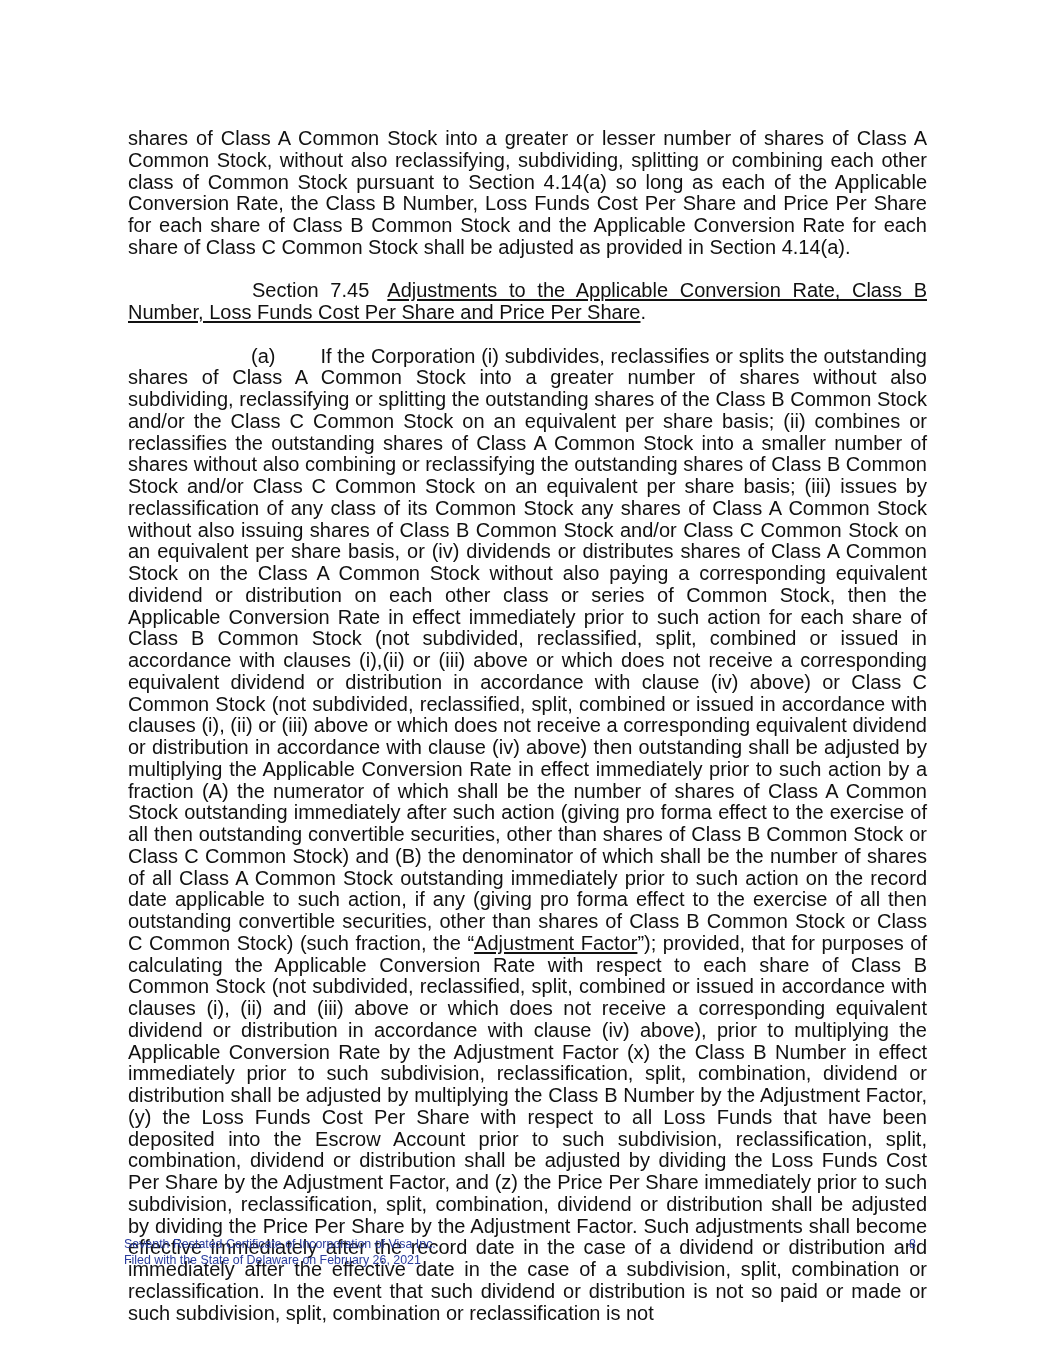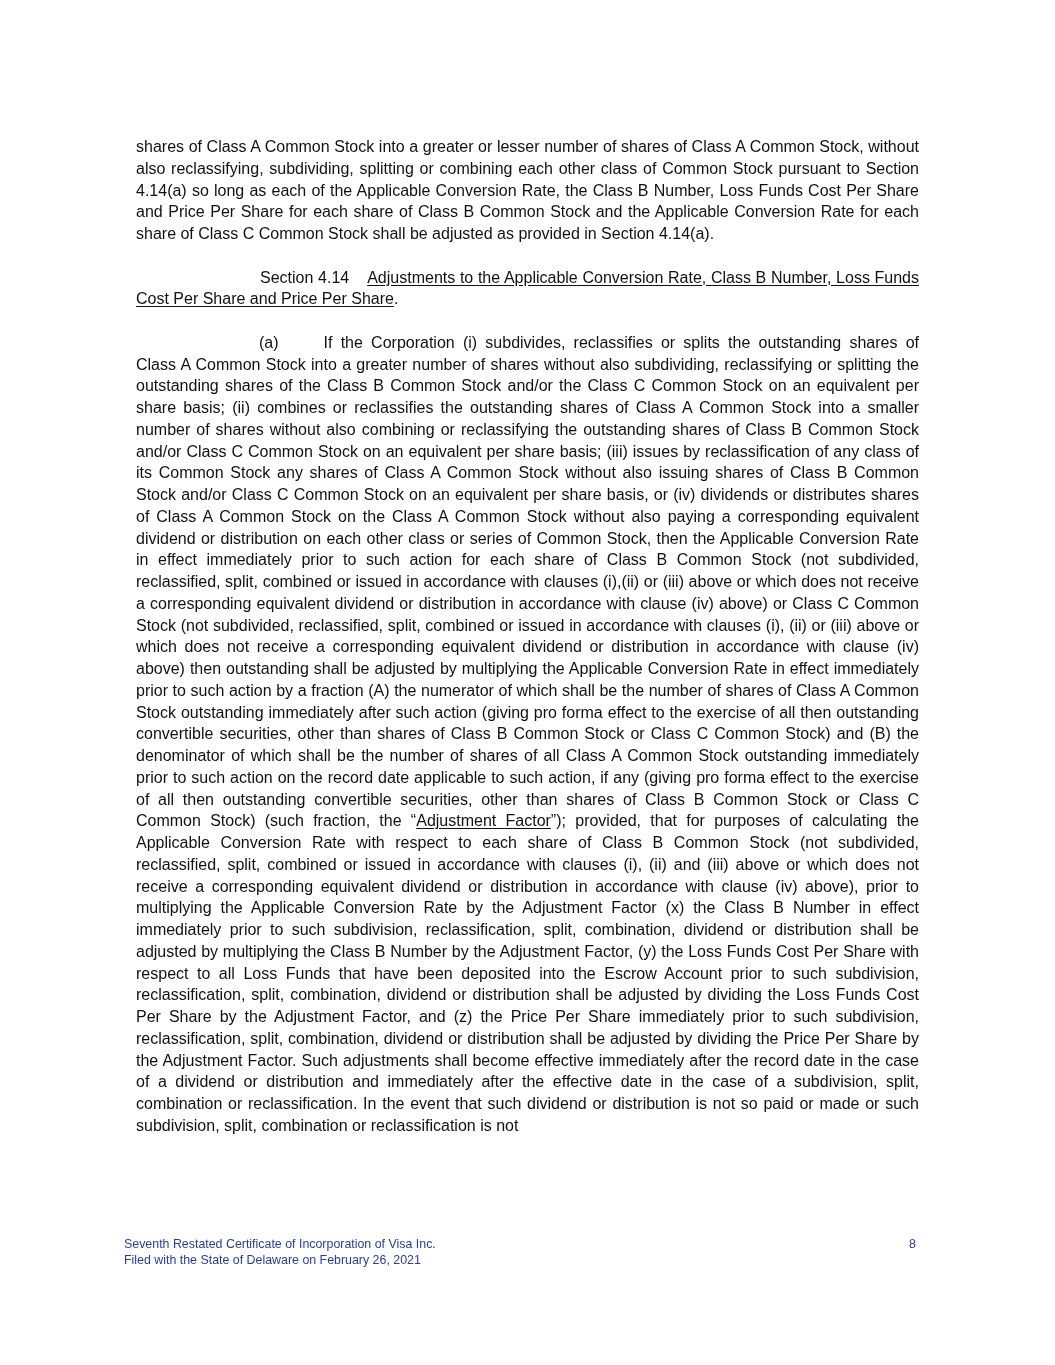--- a/index.html
+++ b/index.html
@@ -15,24 +15,24 @@
       font-family: "Liberation Sans", sans-serif;
       color: #111111;
     }
     .page {
       position: absolute;
       left: 124px;
       top: 124px;
       width: 807px;
     }
     .para {
-      font-size: 16px;
+      font-size: 20px;
       line-height: 21.75px;
       text-align: justify;
-      margin: 12px;
+      margin: 4px;
     }
     .para.p1 { margin-bottom: 21.75px; }
     .para.heading { margin-bottom: 21.75px; }
     .indent-sec { display: inline-block; width: 124px; }
     .indent-a { display: inline-block; width: 123px; }
     .u { text-decoration: underline; text-underline-offset: 2px; }
     .gap { display: inline-block; width: 18px; }
     .gap-a { display: inline-block; width: 45px; }
     .footer {
       position: absolute;
@@ -44,21 +44,21 @@
       line-height: 16px;
     }
     .footer .row { display: flex; justify-content: space-between; }
   </style>
 </head>
 <body>
 
 <div class="page">
   <p class="para p1">shares of Class A Common Stock into a greater or lesser number of shares of Class A Common Stock, without also reclassifying, subdividing, splitting or combining each other class of Common Stock pursuant to Section 4.14(a) so long as each of the Applicable Conversion Rate, the Class B Number, Loss Funds Cost Per Share and Price Per Share for each share of Class B Common Stock and the Applicable Conversion Rate for each share of Class C Common Stock shall be adjusted as provided in Section 4.14(a).</p>
 
-  <p class="para heading"><span class="indent-sec"></span><span>Section 4.14</span><span class="gap"></span><span class="u">Adjustments to the Applicable Conversion Rate, Class B Number, Loss Funds Cost Per Share and Price Per Share</span><span>.</span></p>
+  <p class="para heading"><span class="indent-sec"></span><span>Section 7.45</span><span class="gap"></span><span class="u">Adjustments to the Applicable Conversion Rate, Class B Number, Loss Funds Cost Per Share and Price Per Share</span><span>.</span></p>
 
   <p class="para"><span class="indent-a"></span><span>(a)</span><span class="gap-a"></span><span>If the Corporation (i) subdivides, reclassifies or splits the outstanding shares of Class A Common Stock into a greater number of shares without also subdividing, reclassifying or splitting the outstanding shares of the Class B Common Stock and/or the Class C Common Stock on an equivalent per share basis; (ii) combines or reclassifies the outstanding shares of Class A Common Stock into a smaller number of shares without also combining or reclassifying the outstanding shares of Class B Common Stock and/or Class C Common Stock on an equivalent per share basis; (iii) issues by reclassification of any class of its Common Stock any shares of Class A Common Stock without also issuing shares of Class B Common Stock and/or Class C Common Stock on an equivalent per share basis, or (iv) dividends or distributes shares of Class A Common Stock on the Class A Common Stock without also paying a corresponding equivalent dividend or distribution on each other class or series of Common Stock, then the Applicable Conversion Rate in effect immediately prior to such action for each share of Class B Common Stock (not subdivided, reclassified, split, combined or issued in accordance with clauses (i),(ii) or (iii) above or which does not receive a corresponding equivalent dividend or distribution in accordance with clause (iv) above) or Class C Common Stock (not subdivided, reclassified, split, combined or issued in accordance with clauses (i), (ii) or (iii) above or which does not receive a corresponding equivalent dividend or distribution in accordance with clause (iv) above) then outstanding shall be adjusted by multiplying the Applicable Conversion Rate in effect immediately prior to such action by a fraction (A) the numerator of which shall be the number of shares of Class A Common Stock outstanding immediately after such action (giving pro forma effect to the exercise of all then outstanding convertible securities, other than shares of Class B Common Stock or Class C Common Stock) and (B) the denominator of which shall be the number of shares of all Class A Common Stock outstanding immediately prior to such action on the record date applicable to such action, if any (giving pro forma effect to the exercise of all then outstanding convertible securities, other than shares of Class B Common Stock or Class C Common Stock) (such fraction, the “</span><span class="u">Adjustment Factor</span><span>”); provided, that for purposes of calculating the Applicable Conversion Rate with respect to each share of Class B Common Stock (not subdivided, reclassified, split, combined or issued in accordance with clauses (i), (ii) and (iii) above or which does not receive a corresponding equivalent dividend or distribution in accordance with clause (iv) above), prior to multiplying the Applicable Conversion Rate by the Adjustment Factor (x) the Class B Number in effect immediately prior to such subdivision, reclassification, split, combination, dividend or distribution shall be adjusted by multiplying the Class B Number by the Adjustment Factor, (y) the Loss Funds Cost Per Share with respect to all Loss Funds that have been deposited into the Escrow Account prior to such subdivision, reclassification, split, combination, dividend or distribution shall be adjusted by dividing the Loss Funds Cost Per Share by the Adjustment Factor, and (z) the Price Per Share immediately prior to such subdivision, reclassification, split, combination, dividend or distribution shall be adjusted by dividing the Price Per Share by the Adjustment Factor.  Such adjustments shall become effective immediately after the record date in the case of a dividend or distribution and immediately after the effective date in the case of a subdivision, split, combination or reclassification.  In the event that such dividend or distribution is not so paid or made or such subdivision, split, combination or reclassification is not</span></p>
 </div>
 
 <div class="footer">
   <div class="row">
     <span>Seventh Restated Certificate of Incorporation of Visa Inc.</span>
     <span>8</span>
   </div>
   <div class="row">

